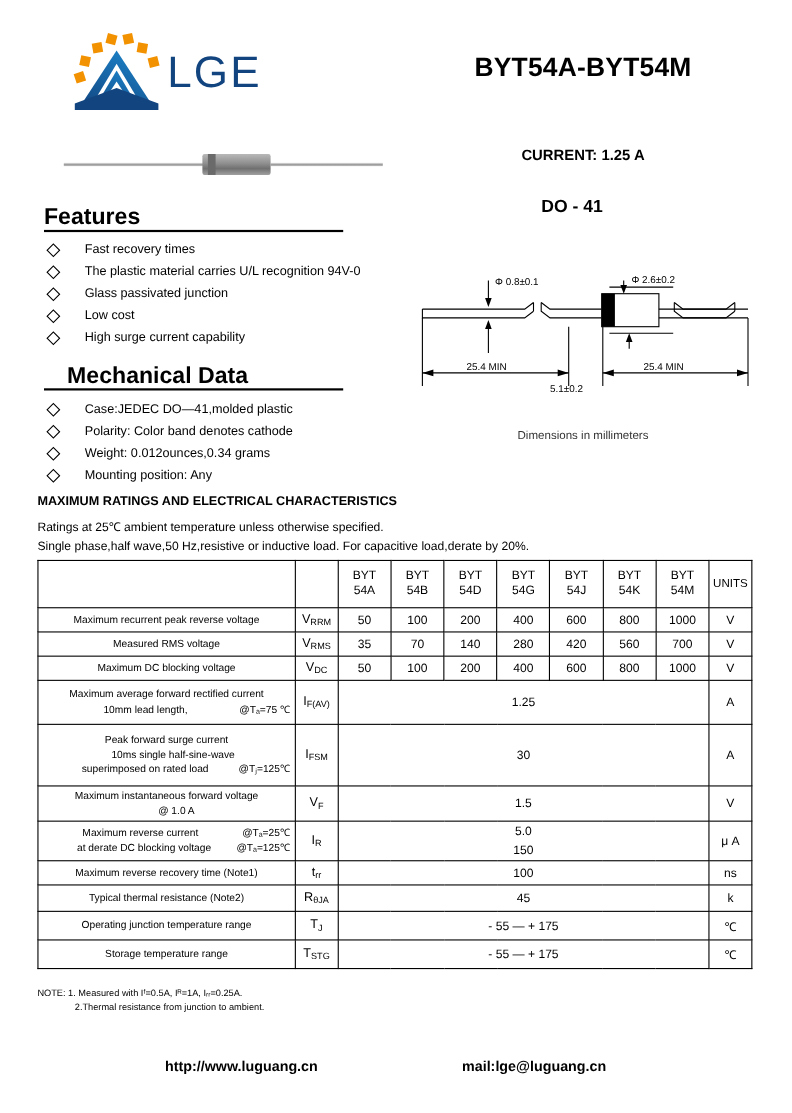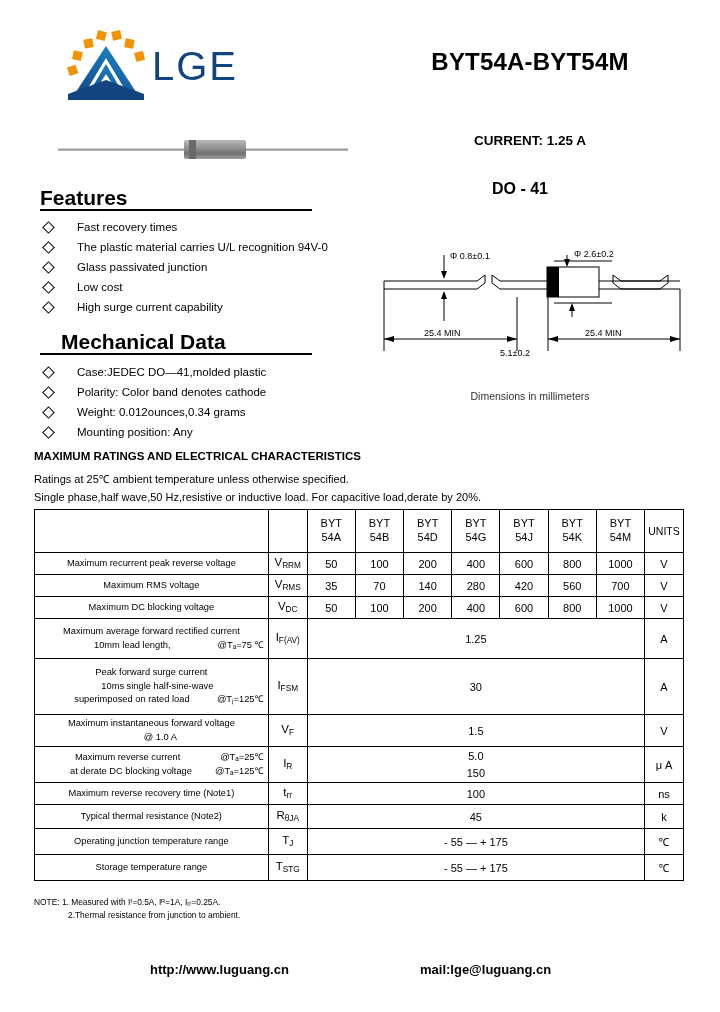--- a/index.html
+++ b/index.html
@@ -369,21 +369,21 @@
         <td class="val">100</td>
         <td class="val">200</td>
         <td class="val">400</td>
         <td class="val">600</td>
         <td class="val">800</td>
         <td class="val">1000</td>
         <td class="unit">V</td>
       </tr>
 
       <tr style="height:22px">
-        <td class="desc">Maximum RMS voltage</td>
+        <td class="desc">Measured RMS voltage</td>
         <td class="sym">
           <span>V</span><span class="sub">RMS</span>
         </td>
         <td class="val">35</td>
         <td class="val">70</td>
         <td class="val">140</td>
         <td class="val">280</td>
         <td class="val">420</td>
         <td class="val">560</td>
         <td class="val">700</td>

